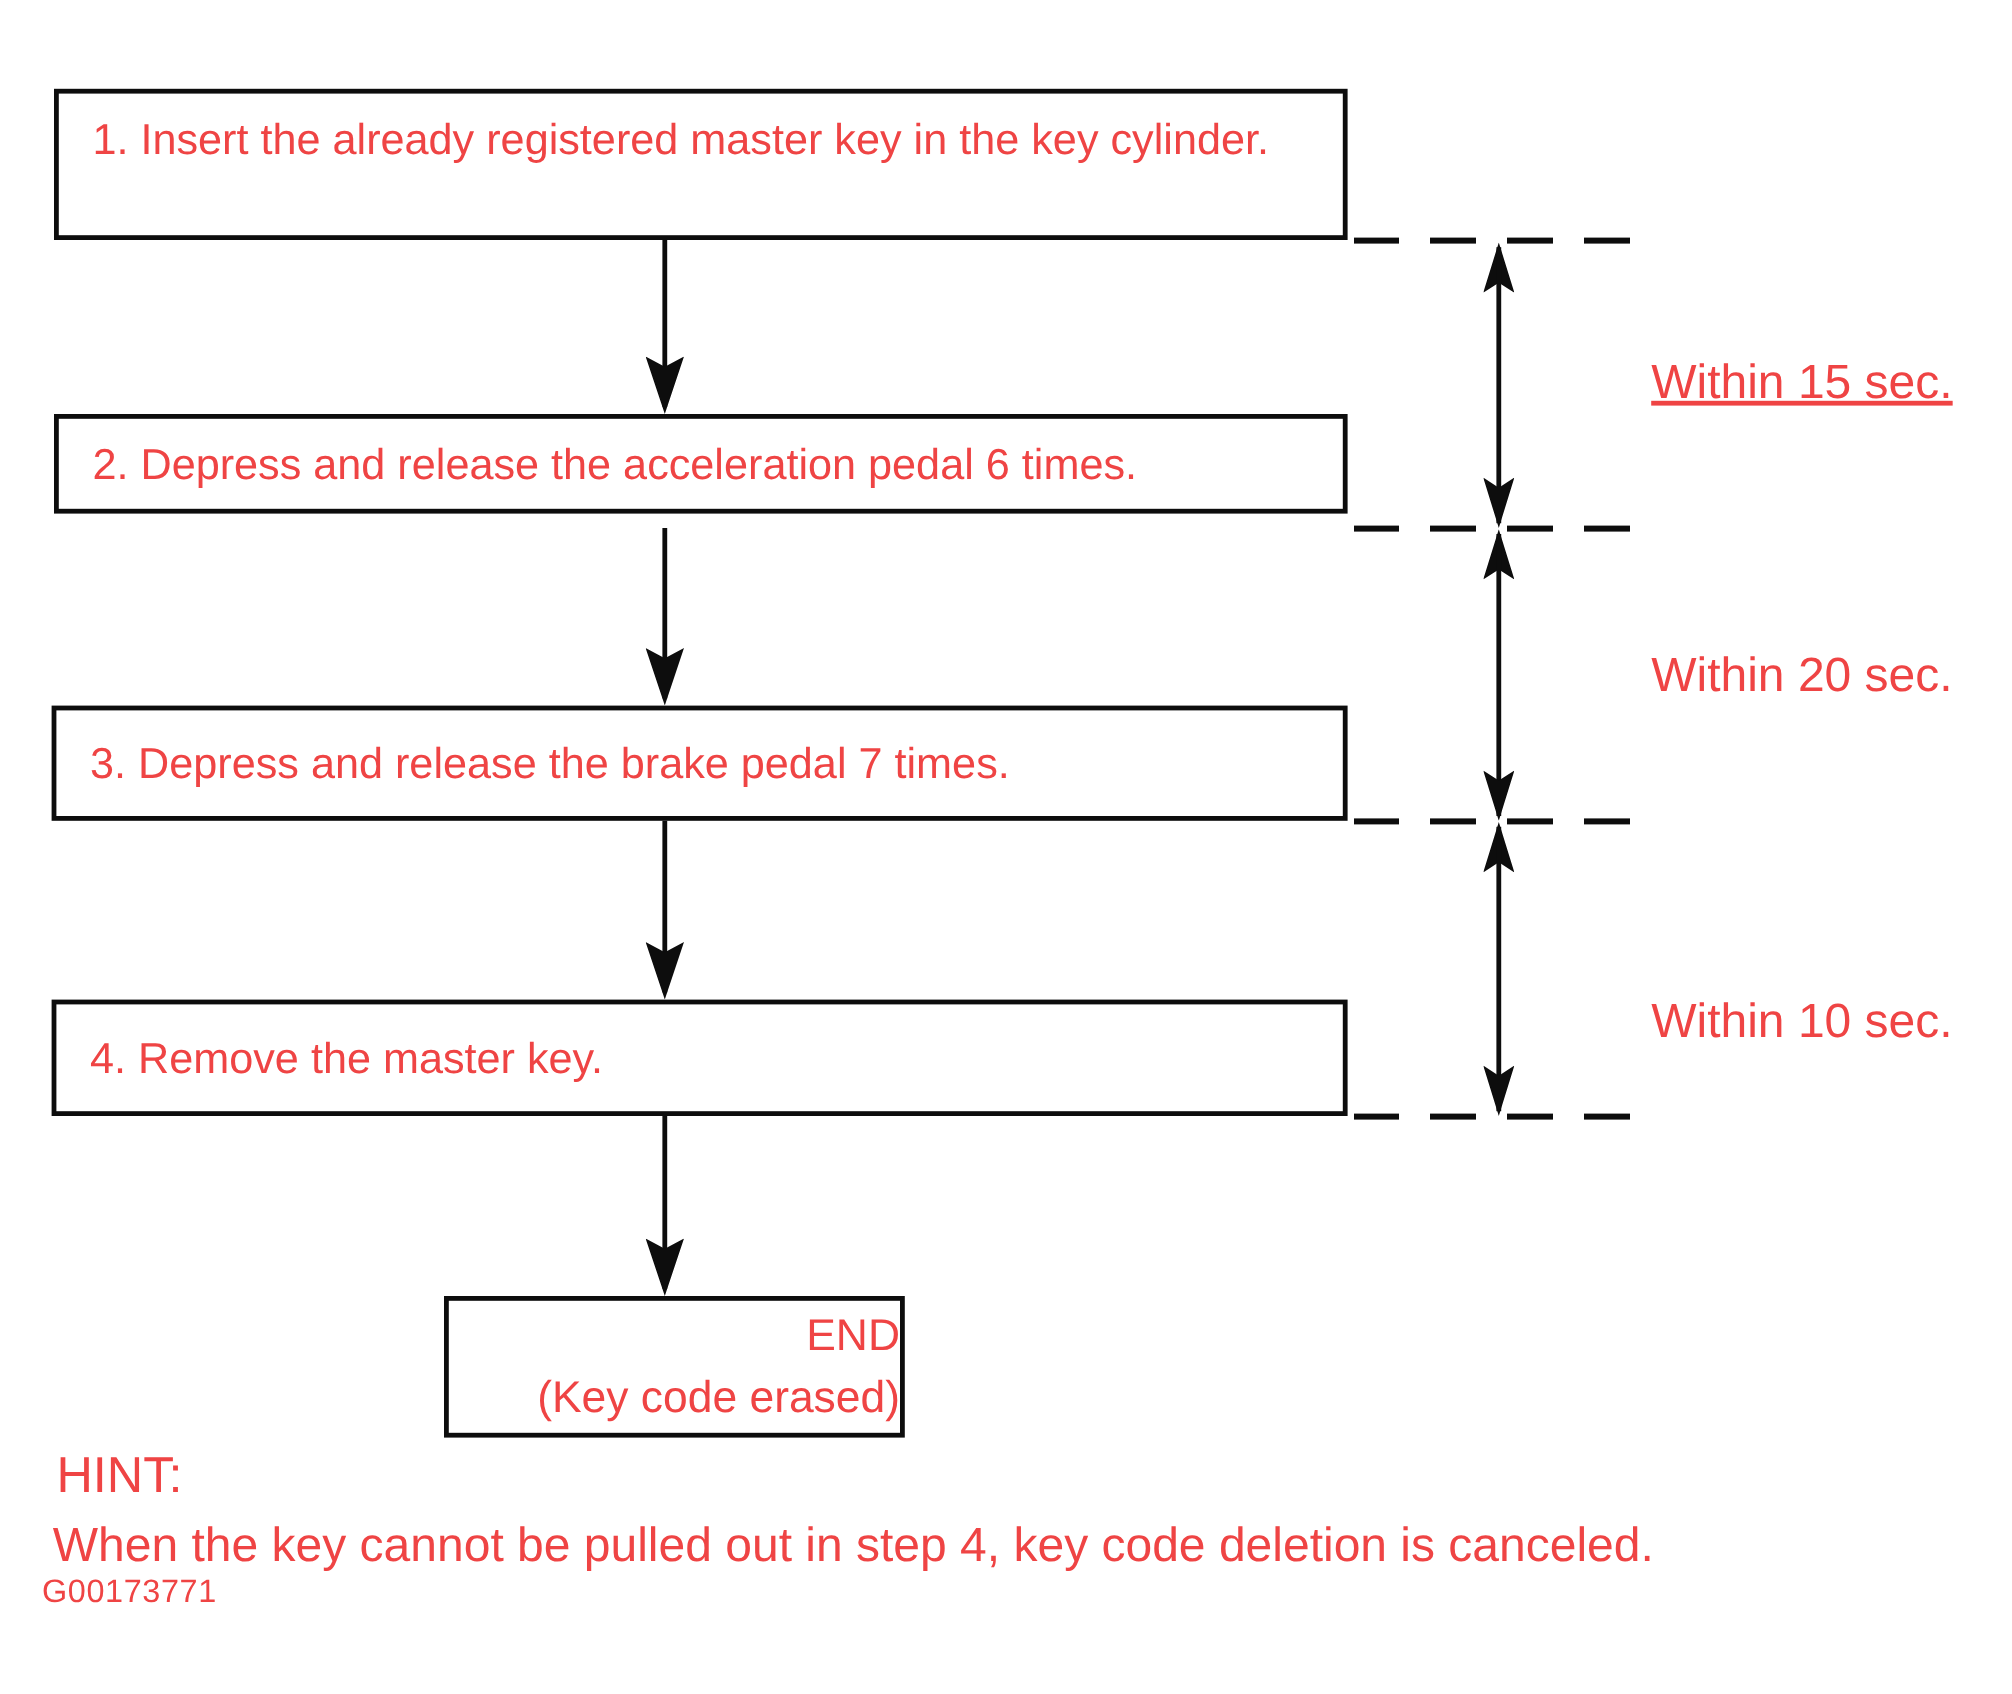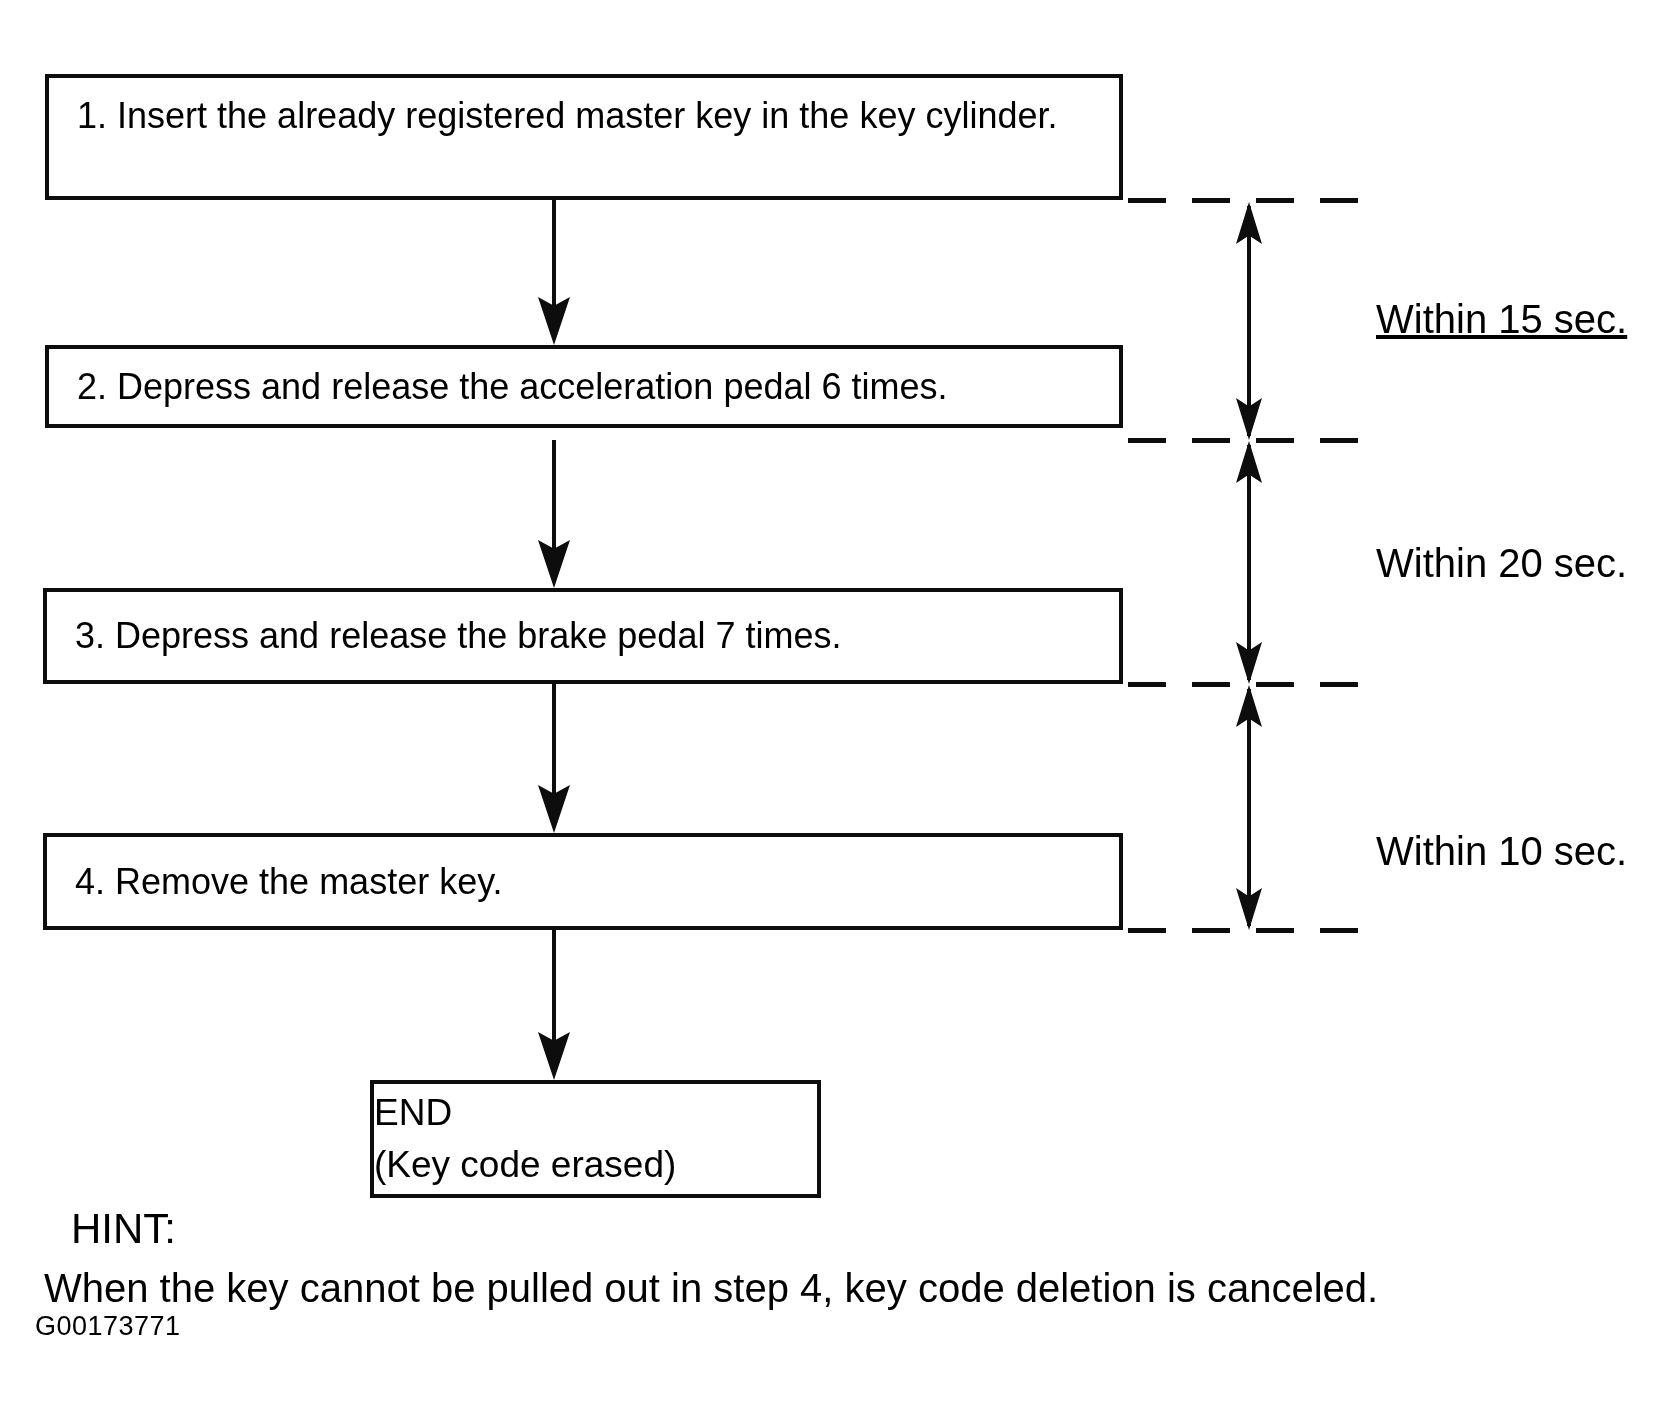--- a/index.html
+++ b/index.html
@@ -6,21 +6,21 @@
     margin: 0;
     padding: 0;
     background: #ffffff;
   }
   .canvas {
     position: relative;
     width: 1677px;
     height: 1412px;
     background: #ffffff;
     font-family: "Liberation Sans", "DejaVu Sans", sans-serif;
-    color: #000000;
+    color: #ef4444;
     overflow: hidden;
   }
 
   
   .step-box {
     position: absolute;
     box-sizing: border-box;
     border: 4px solid #0d0d0d;
     background: #ffffff;
     font-size: 36px;
@@ -34,29 +34,29 @@
     padding-top: 12px;
     padding-right: 60px;
   }
   .box1 { left: 45px;  top: 74px;   width: 1078px; height: 126px; }
   .box2 { left: 45px;  top: 345px;  width: 1078px; height: 83px;  }
   .box3 { left: 43px;  top: 588px;  width: 1080px; height: 96px;  }
   .box4 { left: 43px;  top: 833px;  width: 1080px; height: 97px;  }
 
   .end-box {
     position: absolute;
-    left: 370px; top: 1080px; width: 451px; height: 118px;
+    left: 370px; top: 1080px; width: 384px; height: 118px;
     box-sizing: border-box;
     border: 4px solid #0d0d0d;
     background: #ffffff;
     font-size: 37px;
     line-height: 52px;
     display: flex;
     flex-direction: column;
-    align-items: flex-start;
+    align-items: flex-end;
     justify-content: center;
     text-align: center;
   }
 
   
   .flow-arrow { position: absolute; width: 32px; left: 538px; }
   .flow-arrow .shaft {
     position: absolute;
     left: 14px; top: 0; bottom: 6px; width: 4px;
     background: #0d0d0d;
@@ -117,21 +117,20 @@
   }
   .tl1 { top: 297px; text-decoration: underline; }
   .tl2 { top: 541px; }
   .tl3 { top: 785px; margin-top: 44px; }
 
   .hint-title {
     position: absolute;
     left: 47px; top: 1206px;
     font-size: 42px;
     line-height: 46px;
-    margin-left: 24px;
   }
   .hint-body {
     position: absolute;
     left: 44px; top: 1266px;
     font-size: 40px;
     line-height: 44px;
     white-space: nowrap;
   }
   .figure-id {
     position: absolute;

